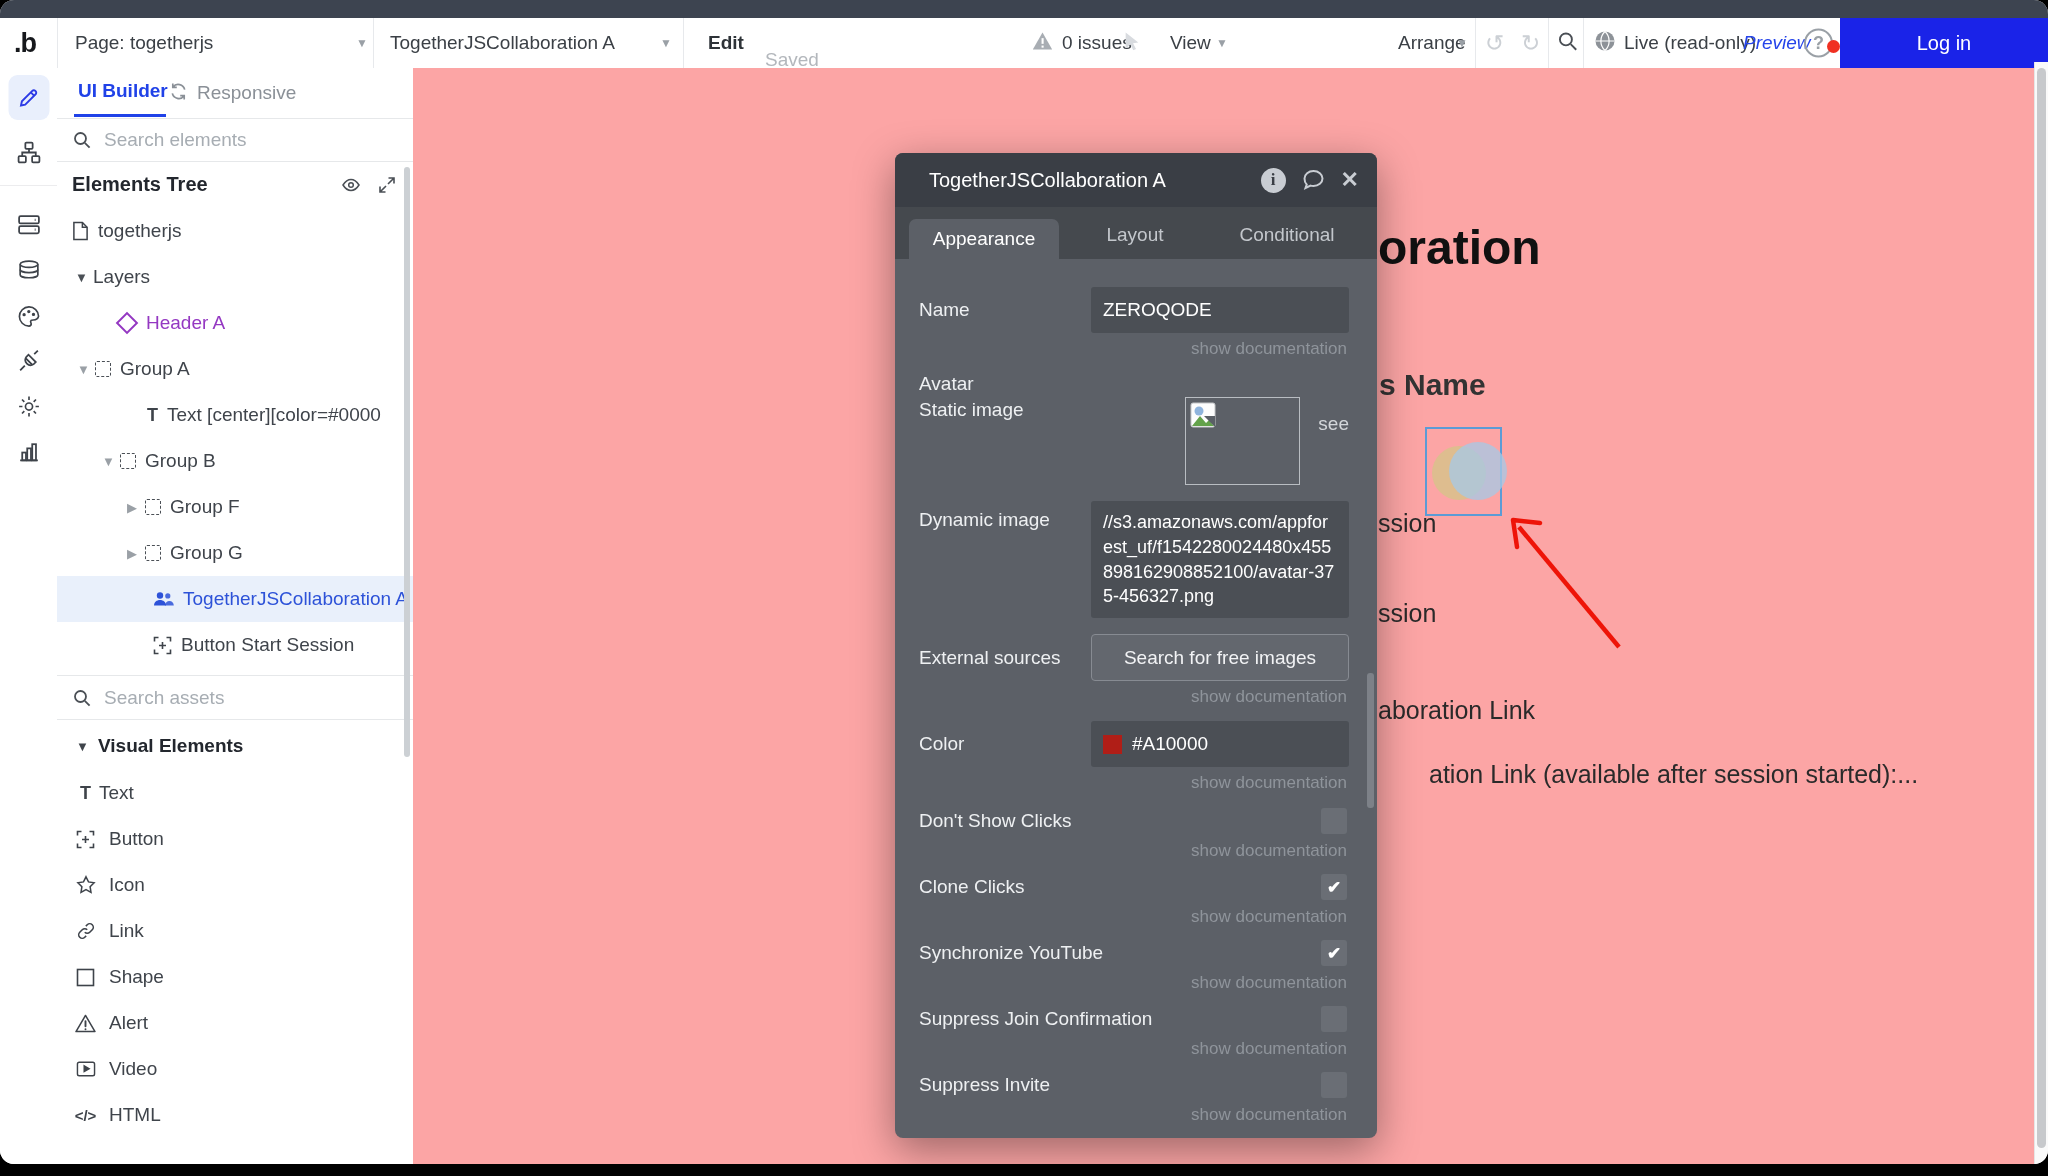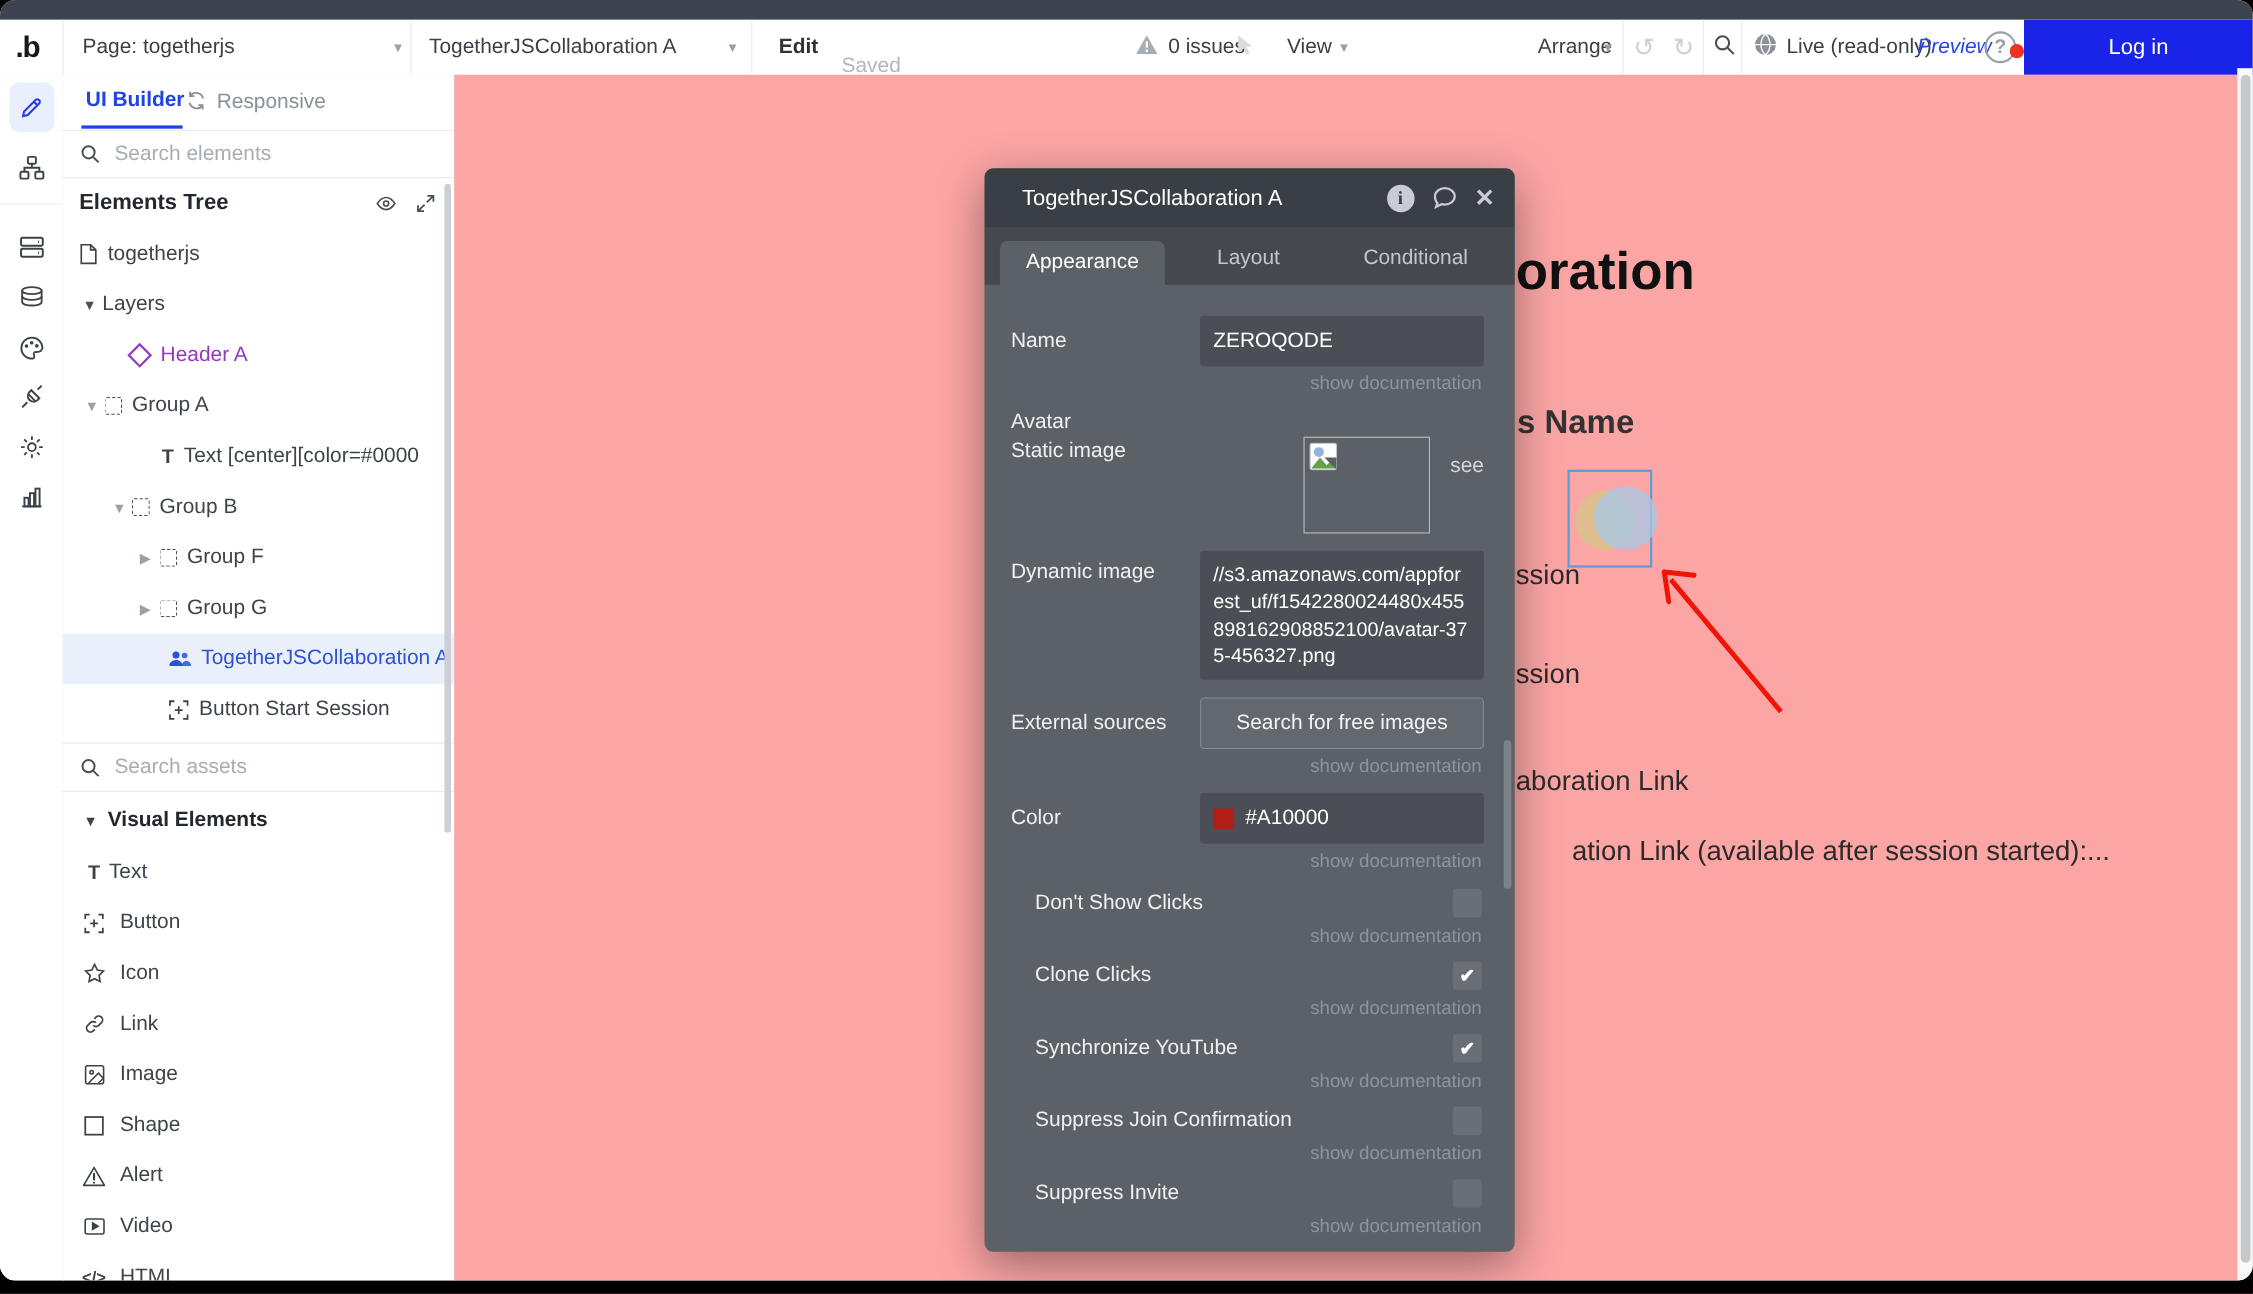--- a/index.html
+++ b/index.html
@@ -89,21 +89,21 @@
   .plabel{flex:1;color:#eef0f2;font-size:19px;}
   .pinput{width:258px;height:46px;background:#4b4f55;border-radius:3px;color:#fff;font-size:19px;
     display:flex;align-items:center;padding:0 12px;box-sizing:border-box;flex:none;}
   .pdoc{text-align:right;color:#8f949b;font-size:17px;margin:6px 2px 14px 0;}
   .ptext{width:258px;background:#4b4f55;border-radius:3px;color:#fff;font-size:18px;line-height:1.38;
     padding:9px 12px;word-break:break-all;box-sizing:border-box;flex:none;}
   .pbtn{width:258px;height:47px;background:#63676e;border:1px solid #878b92;border-radius:4px;color:#f2f3f5;
     font-size:19px;display:flex;align-items:center;justify-content:center;box-sizing:border-box;flex:none;}
   .cb{width:26px;height:26px;background:#6a6e75;border-radius:3px;color:#fff;font-size:17px;font-weight:bold;
     display:flex;align-items:center;justify-content:center;margin-right:2px;flex:none;}
-  .cbrow{height:28px;display:flex;align-items:center;margin-left:22px;}
+  .cbrow{height:28px;display:flex;align-items:center;}
   .swatch{width:19px;height:19px;background:#b01e17;margin-right:10px;flex:none;}
   .imgbox{width:113px;height:86px;border:1px solid #b9bdc2;position:relative;margin-left:22px;flex:none;}
   .see{color:#d3d6da;font-size:19px;margin-left:18px;margin-top:16px;}
   .dscroll{position:absolute;right:3px;top:520px;width:7px;height:135px;background:#7d8188;border-radius:3px;}
 </style>
 </head>
 <body>
 
 <div class="window">
   <div class="chrome"></div>
@@ -351,30 +351,20 @@
         <span class="aicon">
           <svg width="20" height="20" viewBox="0 0 24 24" fill="none" stroke="#3e434a" stroke-width="1.9">
               <path d="M10.5 13.5a4.2 4.2 0 0 0 6 0l3-3a4.24 4.24 0 1 0-6-6l-1.7 1.7"></path>
               <path d="M13.5 10.5a4.2 4.2 0 0 0-6 0l-3 3a4.24 4.24 0 1 0 6 6l1.7-1.7"></path>
             </svg>
         </span>
         <span>Link</span>
       </div>
       <div class="arow">
         <span class="aicon">
-          <svg width="20" height="20" viewBox="0 0 22 22" fill="none" stroke="#3e434a" stroke-width="1.6">
-              <rect x="2" y="2" width="18" height="18" rx="2"></rect>
-              <circle cx="8" cy="8.5" r="1.7"></circle>
-              <path d="M19.8 14.5l-5-5L5 19.3M14.5 19.8l5-5"></path>
-            </svg>
-        </span>
-        <span>Image</span>
-      </div>
-      <div class="arow">
-        <span class="aicon">
           <svg width="19" height="19" viewBox="0 0 19 19" fill="none" stroke="#3e434a" stroke-width="1.6">
               <rect x="1.5" y="1.5" width="16" height="16"></rect>
             </svg>
         </span>
         <span>Shape</span>
       </div>
       <div class="arow">
         <span class="aicon">
           <svg width="21" height="19" viewBox="0 0 22 20" fill="none" stroke="#3e434a" stroke-width="1.6" stroke-linejoin="round">
               <path d="M11 1.5L1 18.5h20z"></path>

